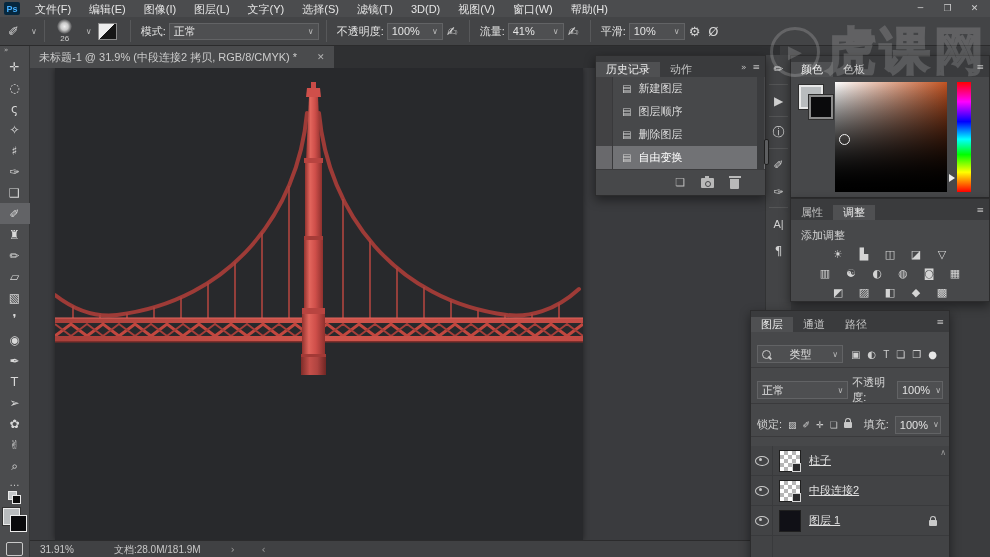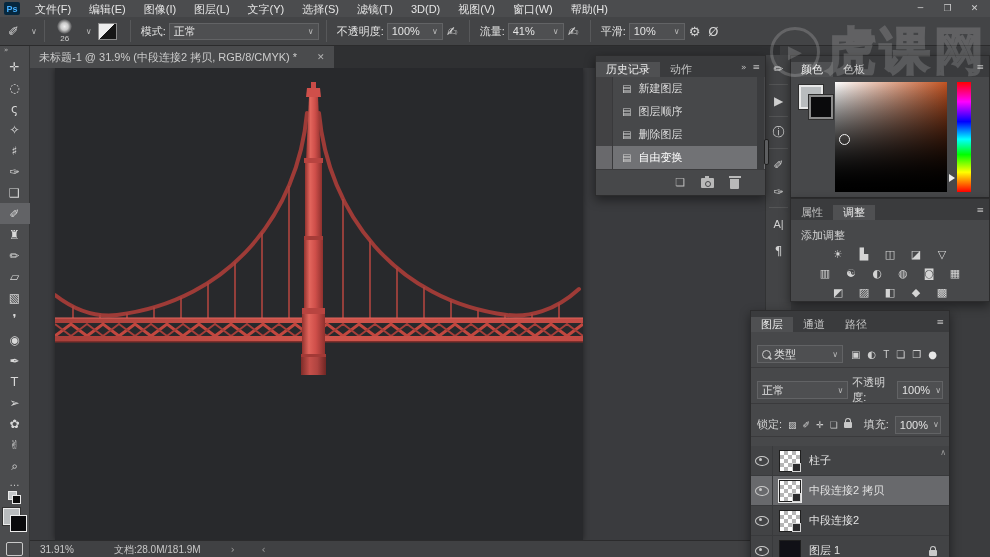--- a/index.html
+++ b/index.html
@@ -126,21 +126,21 @@
   .lay-row.selected{background:#68696c;}
   .eye-col{width:22px;height:29px;display:flex;align-items:center;justify-content:center;border-right:1px solid #393a3c;box-sizing:border-box;flex:0 0 auto;}
   .thumb{width:22px;height:22px;margin:0 8px 0 6px;border:1px solid #1f1f1f;box-sizing:border-box;position:relative;flex:0 0 auto;
          background-color:#fff;
          background-image:linear-gradient(45deg,#b6b6b6 25%,transparent 25%,transparent 75%,#b6b6b6 75%),
                           linear-gradient(45deg,#b6b6b6 25%,transparent 25%,transparent 75%,#b6b6b6 75%);
          background-size:8px 8px;background-position:0 0,4px 4px;}
   .thumb.dark{background:#101016;}
   .thumb.sel{outline:1px solid #e8e8e8;}
   .sobadge{position:absolute;right:-1px;bottom:-1px;width:9px;height:9px;background:#2c2c2e;border:1px solid #d6d6d6;box-sizing:border-box;}
-  .lay-name{color:#e2e2e2;white-space:nowrap;}
+  .lay-name{color:#e2e2e2;white-space:nowrap;text-decoration:underline;}
   .row-lock{margin-left:auto;margin-right:12px;}
   .lay-scroll-up{position:absolute;right:3px;top:2px;color:#9a9a9a;font-size:8px;}
   .lay-footer{display:flex;align-items:center;justify-content:center;gap:15px;height:22px;border-top:1px solid #39393b;color:#bdbdbd;}
   .fx{font-style:italic;font-weight:bold;font-size:11px;color:#bdbdbd;}
 
   
   .statusbar{position:absolute;left:30px;top:540px;width:750px;height:17px;background:#404143;
              border-top:1px solid #2b2b2c;display:flex;align-items:center;z-index:4;color:#c9c9c9;font-size:10px;}
   .status-zoom{margin-left:10px;}
   .status-doc{margin-left:40px;}
@@ -488,21 +488,21 @@
   <div class="panel layersp">
     <div class="ptabs">
       <div class="ptab active">图层</div>
       <div class="ptab">通道</div>
       <div class="ptab">路径</div>
       <div class="ptab-right">
           <span class="glyph">≡</span>
         </div>
     </div>
     <div class="lay-filter">
-      <div class="lay-field" style="width:86px;">
+      <div class="lay-field" style="width:86px;text-align:center;">
         <span class="imag"></span>
         <span style="flex:1;">类型</span>
         <span class="opt-chev glyph">∨</span>
       </div>
       <div class="fil-icons">
         <span class="glyph">▣</span>
         <span class="glyph">◐</span>
         <span>T</span>
         <span class="glyph">❏</span>
         <span class="glyph">❐</span>
@@ -537,29 +537,20 @@
       <div class="lay-row">
         <div class="eye-col">
             <span class="ieye"></span>
           </div>
         <div class="thumb">
             <span class="sobadge"></span>
           </div>
         <span class="lay-name">柱子</span>
         <span class="lay-scroll-up glyph">∧</span>
       </div>
-      <div class="lay-row selected">
-        <div class="eye-col">
-            <span class="ieye"></span>
-          </div>
-        <div class="thumb sel">
-            <span class="sobadge"></span>
-          </div>
-        <span class="lay-name">中段连接2 拷贝</span>
-      </div>
       <div class="lay-row">
         <div class="eye-col">
             <span class="ieye"></span>
           </div>
         <div class="thumb">
             <span class="sobadge"></span>
           </div>
         <span class="lay-name">中段连接2</span>
       </div>
       <div class="lay-row">

